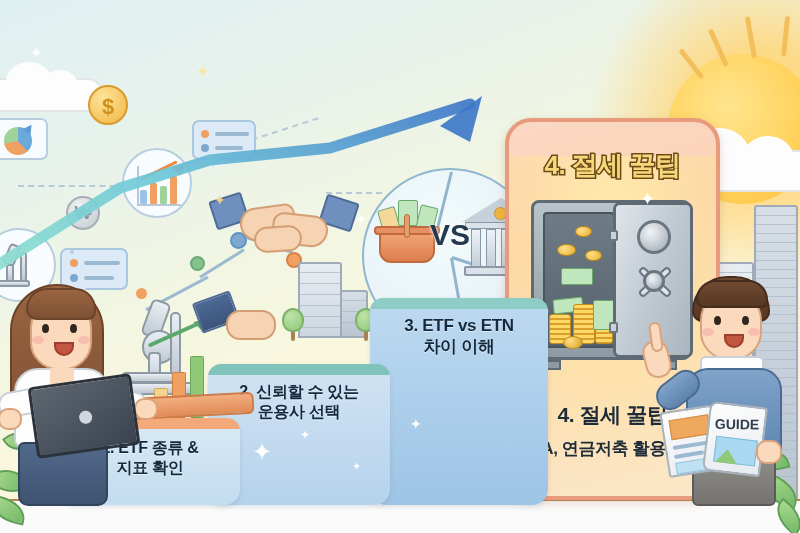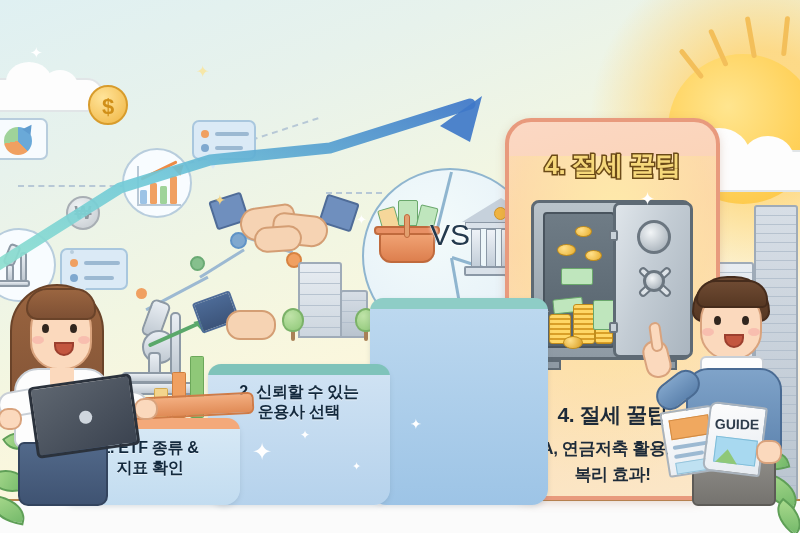--- a/index.html
+++ b/index.html
@@ -71,21 +71,21 @@
   .desk { position:absolute; border-radius:6px; }
 
   
   .vs-circle {
     position:absolute; border-radius:50%;
     background:radial-gradient(circle at 40% 35%, #f3fbfb 0%, #e2eef7 100%);
     border:2px solid #8fb5cf;
   }
   .vs-split { position:absolute; background:#8fb5cf; }
   .vs-label {
-    position:absolute; font-weight:normal; color:#23394d;
+    position:absolute; font-weight:bold; color:#23394d;
     text-shadow:0 1px 0 #fff, 0 0 4px #fff;
   }
 
   
   .basket { position:absolute; background:linear-gradient(180deg,#f0a273,#dd7f4e);
             border:2px solid #c06a3d; border-radius:3px 3px 12px 12px; }
   .basket-rim { position:absolute; background:#e89065; border:2px solid #c06a3d; border-radius:4px; }
   .bill { position:absolute; background:#bfe6bd; border:1.5px solid #6aa86c; border-radius:2px; }
   .bill.y { background:#f6d79a; border-color:#d3a košice; }
   .bank-col  { position:absolute; background:linear-gradient(180deg,#eef2f7,#c3ced9);
@@ -434,30 +434,33 @@
       <div class="spoke" style="left:126px; top:156px; width:40px; height:8px; transform:rotate(-42deg);"></div>
       <div class="dial" style="left:134px; top:148px; width:22px; height:22px;"></div>
       <div style="position:absolute; left:100px; top:108px; width:9px; height:11px; background:#c9d2d9; border:2px solid #6b7680; border-radius:2px;"></div>
       <div style="position:absolute; left:100px; top:200px; width:9px; height:11px; background:#c9d2d9; border:2px solid #6b7680; border-radius:2px;"></div>
       <div style="position:absolute; left:36px; top:238px; width:16px; height:10px; background:#8e9aa4; border:2px solid #5e6a74;"></div>
       <div style="position:absolute; left:152px; top:238px; width:16px; height:10px; background:#8e9aa4; border:2px solid #5e6a74;"></div>
     </div>
 
     <div class="panel-foot" style="top:280px; font-size:21px;">4. 절세 꿀팁</div>
     <div class="panel-foot" style="top:316px; font-size:17px;">ISA, 연금저축 활용으로</div>
-    <div class="panel-foot" style="top:342px; font-size:17px;">복리 효과!</div>
 
     <div class="spark" style="left:22px; top:268px; font-size:16px;">✦</div>
     <div class="spark" style="left:30px; top:182px; font-size:13px;">✦</div>
     <div class="spark" style="left:170px; top:258px; font-size:14px;">✦</div>
   </div>
 
   <div class="step" style="left:370px; top:298px; width:178px; height:207px;">
     <div class="cap" style="background:#8ecdc6;"></div>
     <div class="body" style="background:linear-gradient(180deg,#bcd8ef,#9dc4e6);"></div>
+    <div class="txt" style="font-size:17px;">
+      <span>3. ETF vs ETN</span><br>
+      <span>차이 이해</span>
+    </div>
   </div>
 
   <div class="step" style="left:208px; top:364px; width:182px; height:141px;">
     <div class="cap" style="background:#7fc3ba;"></div>
     <div class="body" style="background:linear-gradient(180deg,#cfe2f3,#b5d2ec);"></div>
     <div class="txt" style="font-size:16px;">
       <span>2. 신뢰할 수 있는</span><br>
       <span>운용사 선택</span>
     </div>
   </div>

